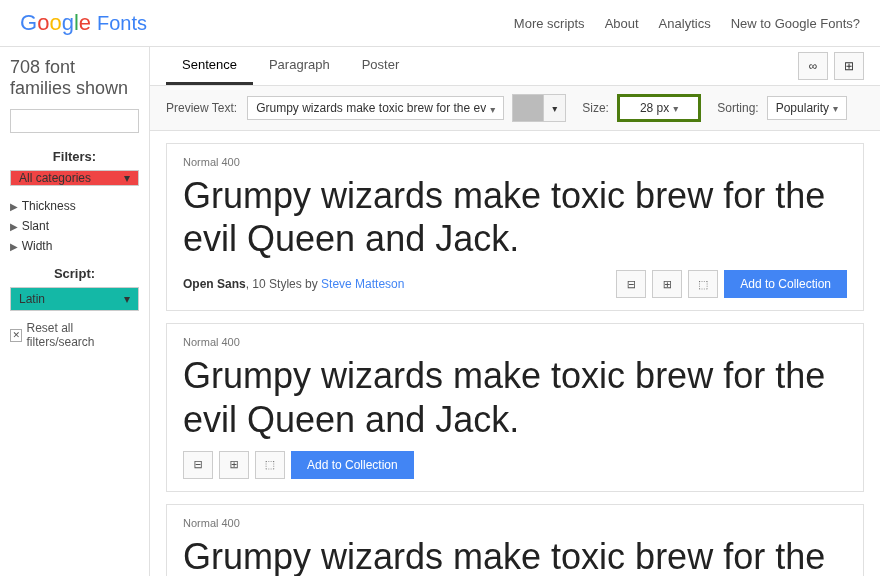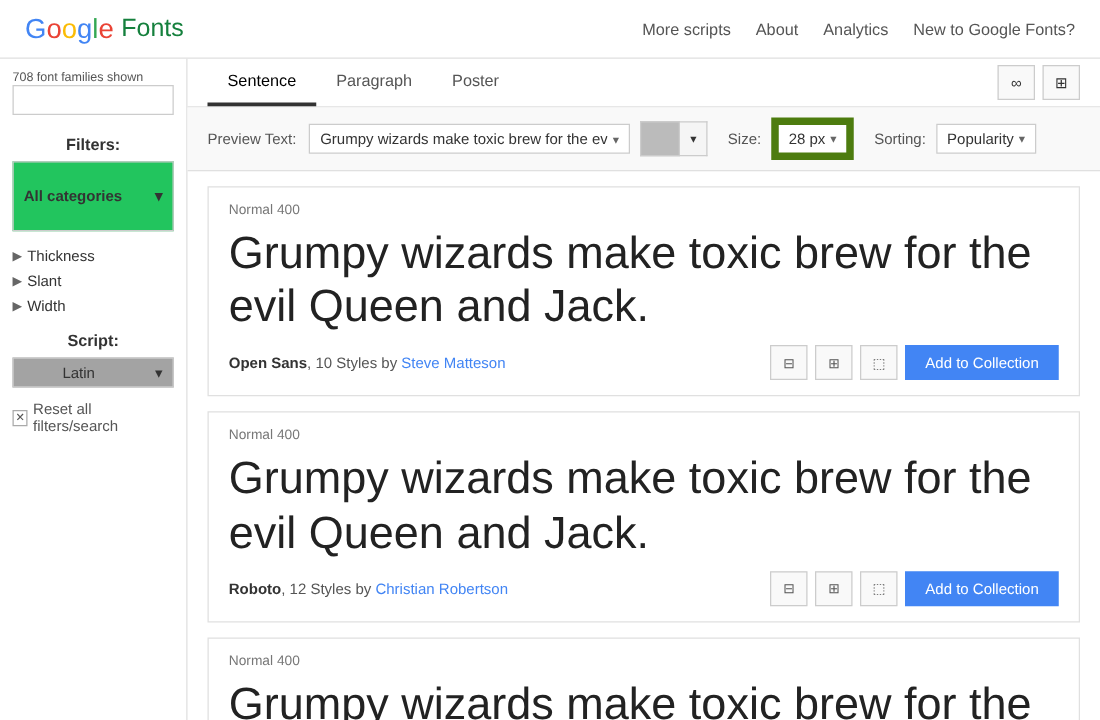--- a/index.html
+++ b/index.html
@@ -10,27 +10,27 @@
     .logo { display: flex; align-items: center; font-size: 22px; font-weight: 400; }
     .logo-space { width: 6px; }
     .header-nav { display: flex; gap: 20px; align-items: center; }
     .header-nav a { color: #555; text-decoration: none; font-size: 13px; }
 
     
     .layout { display: flex; }
 
     
     .sidebar { width: 150px; min-width: 150px; padding: 10px 10px; border-right: 1px solid #e0e0e0; }
-    .font-count { font-size: 10px; color: #555; }
+    .font-count { font-size: 18px; color: #555; margin-bottom: 10px; }
     .search-input { width: 100%; border: 1px solid #ccc; padding: 4px 6px; font-size: 12px; margin-bottom: 12px; outline: none; }
     .sidebar-section-title { font-size: 13px; font-weight: bold; margin-bottom: 6px; margin-top: 4px; text-align: center; }
-    .category-dropdown { display: flex; align-items: center; justify-content: space-between; border: 1px solid #ccc; padding: 20px 8px; font-size: 12px; cursor: pointer; background: #22c55e; width: 100%; margin-bottom: 10px; font-weight: bold; }
+    .category-dropdown { display: flex; align-items: center; justify-content: space-between; border: 1px solid #ccc; padding: 0 8px; font-size: 12px; cursor: pointer; background: #ef4444; width: 100%; margin-bottom: 10px; }
     .filter-item { display: flex; align-items: center; gap: 4px; font-size: 12px; padding: 3px 0; cursor: pointer; color: #333; }
     .filter-item .arrow { font-size: 10px; color: #666; }
-    .script-dropdown { display: flex; align-items: center; justify-content: flex-end; border: 1px solid #ccc; padding: 4px 8px; font-size: 12px; cursor: pointer; background: #a3a3a3; width: 100%; margin-top: 6px; margin-bottom: 10px; gap: 48px; }
+    .script-dropdown { display: flex; align-items: center; justify-content: space-between; border: 1px solid #ccc; padding: 4px 8px; font-size: 12px; cursor: pointer; background: #14b8a6; width: 100%; margin-top: 6px; margin-bottom: 10px; }
     .reset-filters { display: flex; align-items: center; gap: 4px; font-size: 12px; color: #555; cursor: pointer; margin-bottom: 10px; }
     .reset-icon { width: 13px; height: 13px; border: 1px solid #aaa; display: inline-flex; align-items: center; justify-content: center; font-size: 9px; }
     .styles-section { margin-top: 4px; }
     .show-all-styles { display: flex; align-items: center; gap: 4px; font-size: 12px; color: #555; cursor: pointer; }
     .plus-icon { width: 13px; height: 13px; border: 1px solid #aaa; display: inline-flex; align-items: center; justify-content: center; font-size: 11px; }
 
     
     .main { flex: 1; padding: 0 0 0 0; }
 
     
@@ -43,21 +43,21 @@
 
     
     .preview-toolbar { display: flex; align-items: center; gap: 8px; padding: 8px 16px; border-bottom: 1px solid #e0e0e0; background: #f9f9f9; font-size: 12px; }
     .preview-label { color: #555; margin-right: 2px; }
     .preview-text-input { display: flex; align-items: flex-end; border: 1px solid #ccc; padding: 4px 8px; background: #fff; min-width: 220px; font-size: 12px; cursor: pointer; }
     .preview-text-input .text-val { flex: 1; white-space: nowrap; overflow: hidden; text-overflow: ellipsis; }
     .preview-text-input .drop-arrow { margin-left: 4px; color: #666; font-size: 10px; }
     .color-btn { width: 32px; height: 28px; border: 1px solid #ccc; background: #ccc; cursor: pointer; display: flex; align-items: center; justify-content: center; }
     .color-drop { width: 22px; height: 28px; border: 1px solid #ccc; border-left: none; background: #f5f5f5; cursor: pointer; display: flex; align-items: center; justify-content: center; font-size: 10px; }
     .size-label { color: #555; margin-left: 8px; }
-    .size-select { border: 6px solid #4d7c0f; padding: 4px 8px; background: #fff; font-size: 12px; cursor: pointer; display: flex; align-items: center; gap: 4px; }
+    .size-select { border: 3px solid #4d7c0f; padding: 4px 20px; background: #fff; font-size: 12px; cursor: pointer; display: flex; align-items: center; gap: 4px; }
     .size-drop { font-size: 10px; color: #666; }
     .sorting-label { color: #555; margin-left: 8px; }
     .sorting-select { border: 1px solid #ccc; padding: 4px 8px; background: #fff; font-size: 12px; cursor: pointer; display: flex; align-items: center; gap: 4px; }
     .sorting-drop { font-size: 10px; color: #666; }
 
     
     .font-list { padding: 0 16px; }
     .font-card { border: 1px solid #e0e0e0; margin-top: 12px; padding: 12px 16px; background: #fff; }
     .font-meta { font-size: 11px; color: #777; margin-bottom: 6px; }
     .font-preview { font-size: 36px; font-weight: 400; color: #222; margin-bottom: 10px; line-height: 1.2; }
@@ -75,21 +75,21 @@
 
 <div class="header">
   <div class="logo">
     <span style="color:#4285f4">G</span>
       <span style="color:#ea4335">o</span>
       <span style="color:#fbbc05">o</span>
       <span style="color:#4285f4">g</span>
       <span style="color:#34a853">l</span>
       <span style="color:#ea4335">e</span>
       <span class="logo-space"></span>
-      <span style="color:#15803d;font-size:20px"> Fonts</span>
+      <span style="color:#3b82f6;font-size:20px"> Fonts</span>
   </div>
   <div class="header-nav">
     <a href="#">More scripts</a>
     <a href="#">About</a>
     <a href="#">Analytics</a>
     <a href="#">New to Google Fonts?</a>
   </div>
 </div>
 
 <div class="layout">
@@ -191,23 +191,20 @@
             </div>
             <button class="add-btn">Add to Collection</button>
           </div>
         </div>
       </div>
 
       <div class="font-card">
         <div class="font-meta">Normal 400</div>
         <div class="font-preview" style="font-family: sans-serif; font-weight:400;">Grumpy wizards make toxic brew for the evil Queen and Jack.</div>
         <div class="font-footer">
-          <div class="font-info">
-            <span class="font-name">Roboto</span><span class="font-styles">, <span>12 Styles</span> by </span><a href="#" class="font-author">Christian Robertson</a>
-          </div>
           <div class="font-actions">
             <div class="action-icon-btn">
               <span>⊟</span>
             </div>
             <div class="action-icon-btn">
               <span>⊞</span>
             </div>
             <div class="action-icon-btn">
               <span>⬚</span>
             </div>

